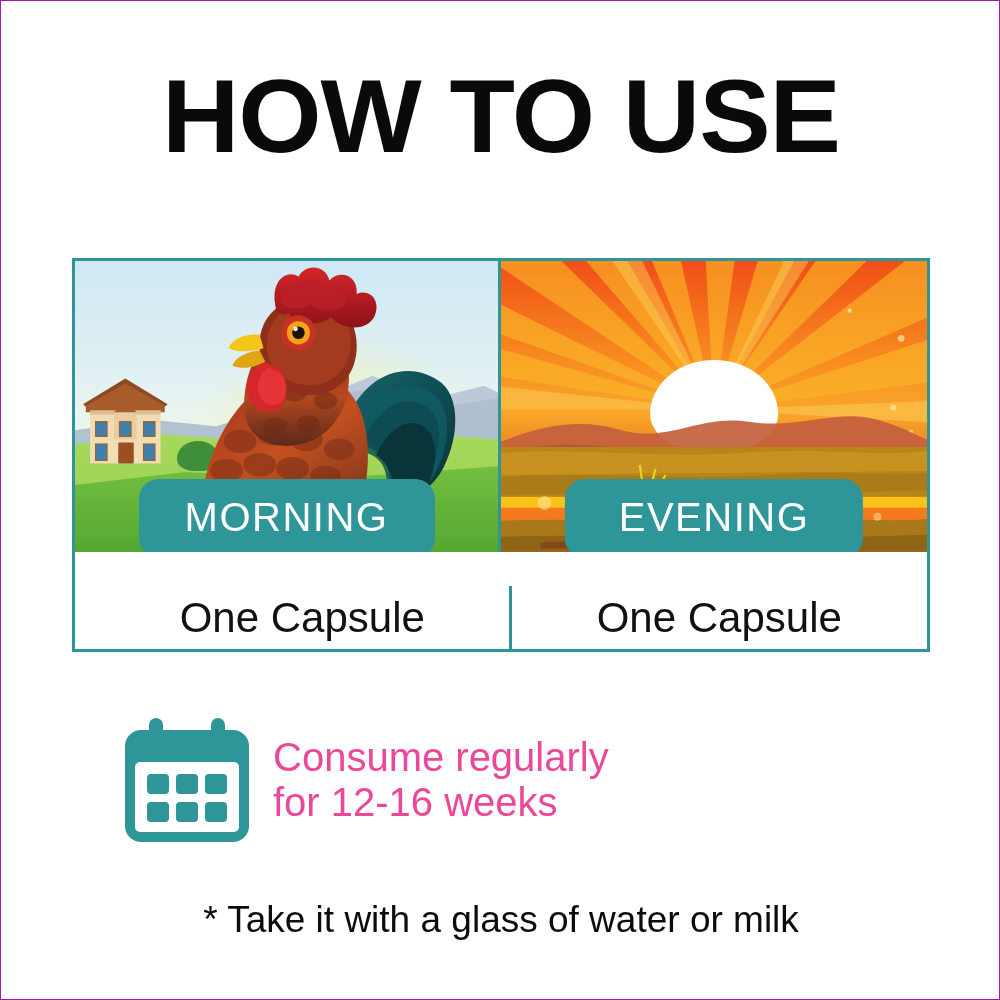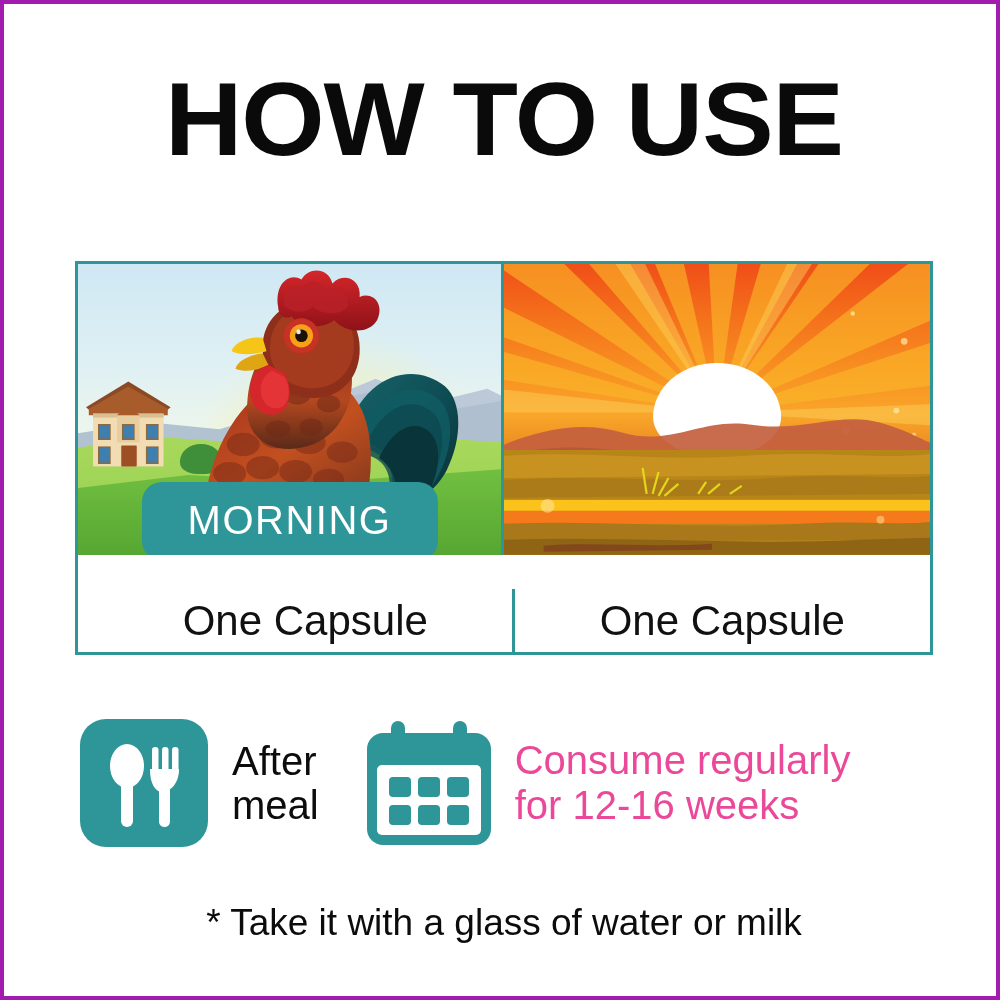--- a/index.html
+++ b/index.html
@@ -7,21 +7,21 @@
   body {
     background:#ffffff;
     font-family:"Liberation Sans", sans-serif;
     position:relative;
     overflow:hidden;
   }
   .canvas {
     position:absolute; left:0; top:0;
     width:1000px; height:1000px;
     background:#ffffff;
-    border:4px solid #a21caf;
+    border:1px solid #a21caf;
   }
 
   
   .title {
     position:absolute;
     left:0; top:60px; width:1000px;
     text-align:center;
     font-size:104px;
     line-height:110px;
     font-weight:700;
@@ -346,48 +346,32 @@
             <path d="M144 44 L140 18"></path>
               <path d="M150 44 L156 22"></path>
             <path d="M156 46 L166 28"></path>
               <path d="M162 46 L176 34"></path>
             <path d="M196 44 L204 32"></path>
               <path d="M206 44 L218 34"></path>
             <path d="M228 44 L240 36"></path>
           </g>
         </svg>
 
+        <div class="badge">EVENING</div>
       </div>
     </div>
 
     <div class="table-row-bottom">
       <div class="cell-txt left">One Capsule</div>
       <div class="cell-txt">One Capsule</div>
     </div>
   </div>
 
   <div class="icon-row">
 
-    <div class="icon-group">
-      <div class="tile">
-        <svg viewBox="0 0 128 128" width="128" height="128">
-
-          <ellipse cx="47" cy="47" rx="17" ry="22" fill="#ffffff"></ellipse>
-          <rect x="41" y="62" width="12" height="46" rx="6" fill="#ffffff"></rect>
-
-          <rect x="72" y="28" width="6.5" height="28" rx="3" fill="#ffffff"></rect>
-          <rect x="82" y="28" width="6.5" height="28" rx="3" fill="#ffffff"></rect>
-          <rect x="92" y="28" width="6.5" height="28" rx="3" fill="#ffffff"></rect>
-          <path d="M70 50 C70 66 76 72 81 73 L84 73 C89 72 99 66 99 50 Z" fill="#ffffff"></path>
-          <rect x="79" y="66" width="11" height="42" rx="5.5" fill="#ffffff"></rect>
-        </svg>
-      </div>
-      <div class="icon-label">After
-meal</div>
-    </div>
 
     <div class="icon-group" style="margin-left:46px;">
       <div class="cal-wrap">
         <svg viewBox="0 0 128 128" width="128" height="128">
           <rect x="26" y="2" width="14" height="34" rx="7" fill="#2e9699"></rect>
           <rect x="88" y="2" width="14" height="34" rx="7" fill="#2e9699"></rect>
           <rect x="2" y="14" width="124" height="112" rx="16" fill="#2e9699"></rect>
           <rect x="12" y="46" width="104" height="70" rx="5" fill="#ffffff"></rect>
           <g fill="#2e9699">
             <rect x="24" y="58" width="22" height="20" rx="4"></rect>

